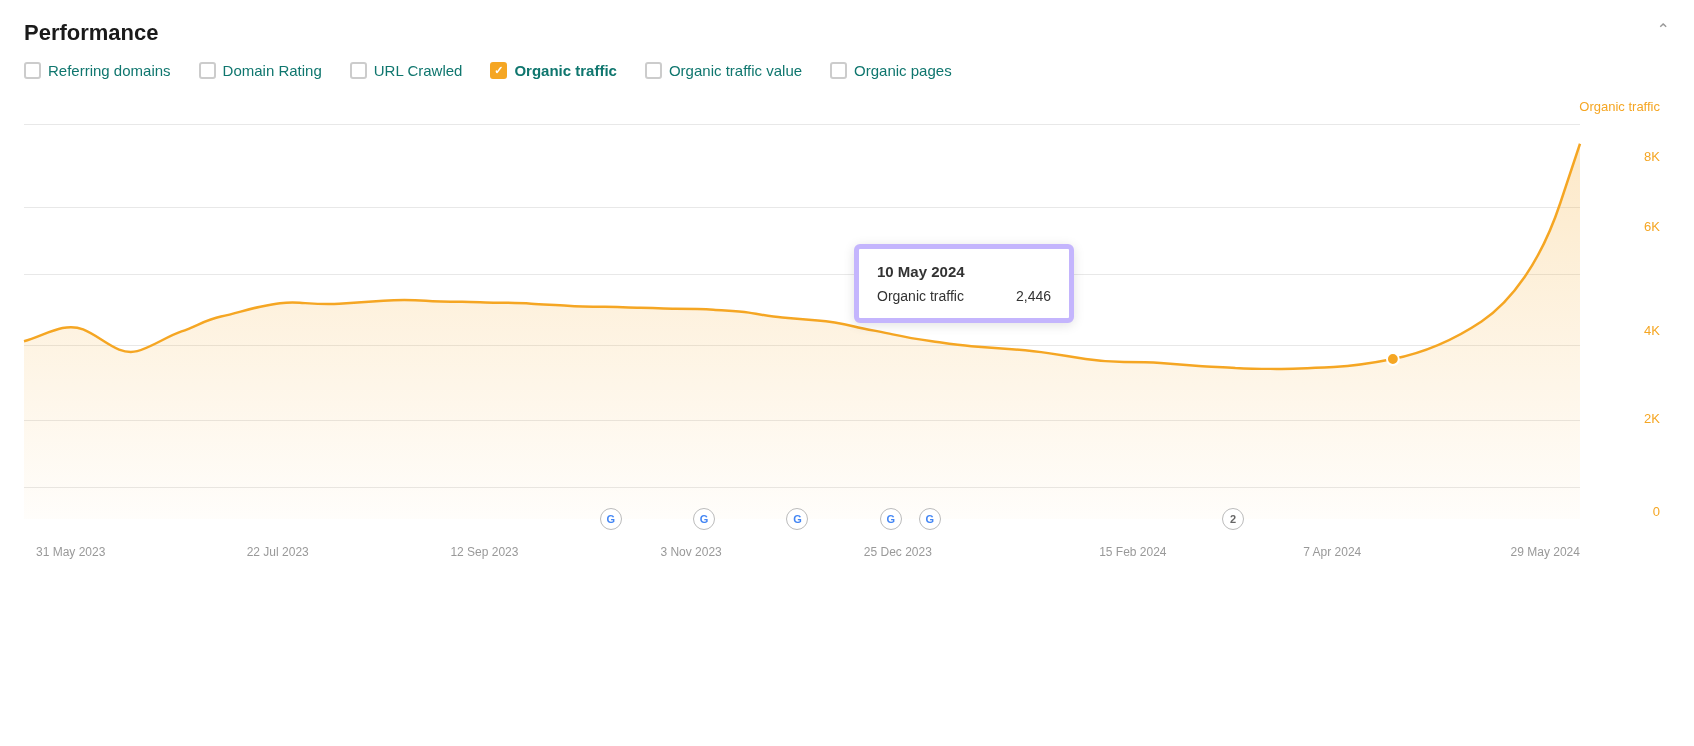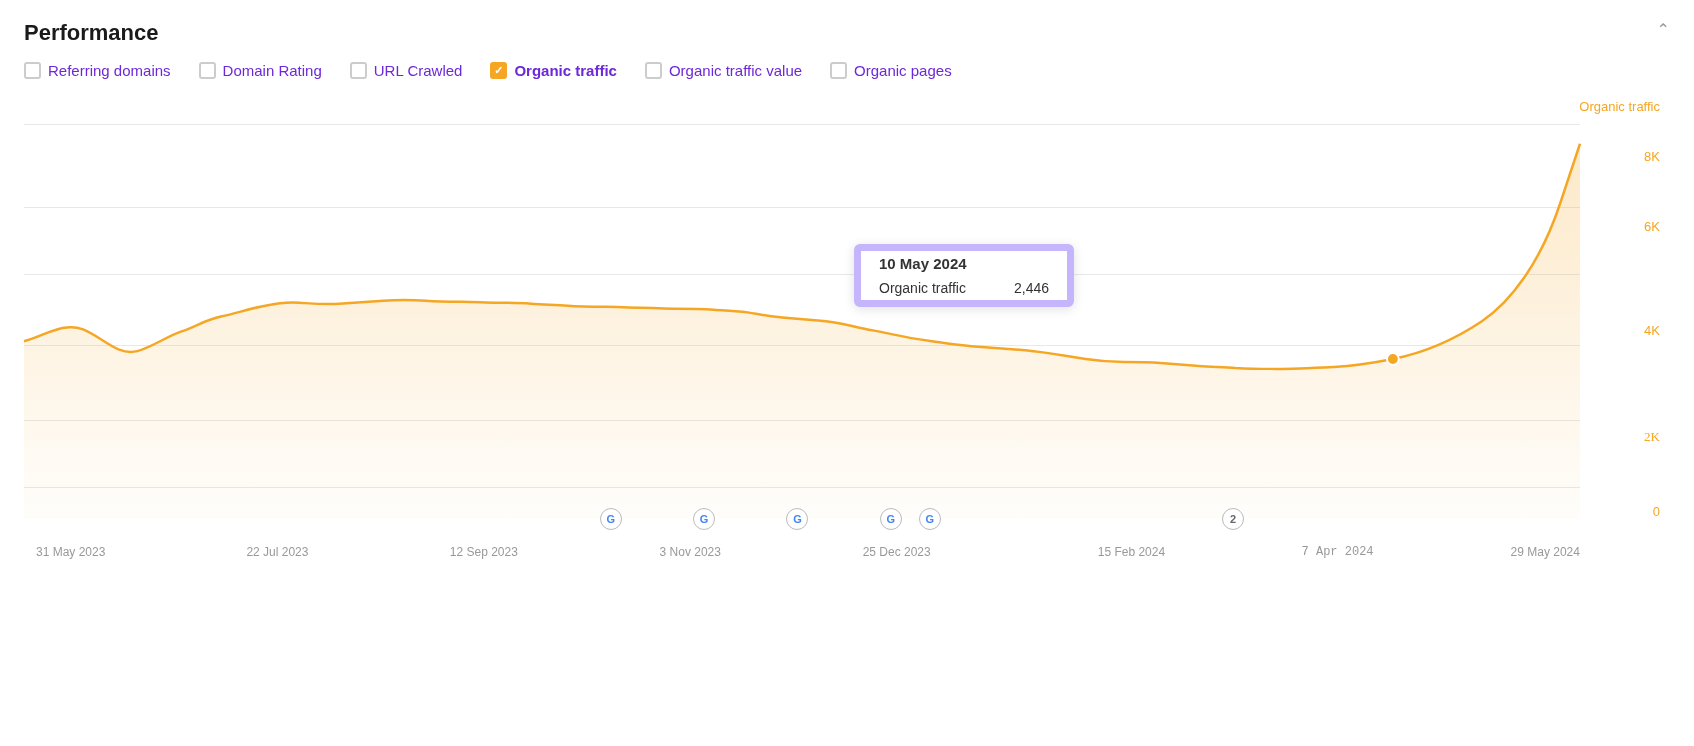--- a/index.html
+++ b/index.html
@@ -36,21 +36,21 @@
       align-items: center;
       gap: 28px;
       margin-bottom: 10px;
     }
     .checkbox-item {
       display: flex;
       align-items: center;
       gap: 7px;
       cursor: pointer;
       font-size: 15px;
-      color: #6d28d9;
+      color: #0f766e;
     }
     .checkbox-item.checked {
       font-weight: 700;
     }
     .checkbox-box {
       width: 17px;
       height: 17px;
       border: 2px solid #ccc;
       border-radius: 3px;
       background: #fff;
@@ -78,21 +78,21 @@
     .y-axis-label {
       position: absolute;
       right: 10px;
       color: #f5a623;
       font-size: 13px;
       font-weight: 500;
     }
     .y-axis-label.y8k { top: 50px; }
     .y-axis-label.y6k { top: 120px; }
     .y-axis-label.y4k { top: 224px; }
-    .y-axis-label.y2k { top: 330px; font-family: Liberation Serif, serif; }
+    .y-axis-label.y2k { top: 312px; }
     .y-axis-label.y0 { bottom: 50px; }
 
     .chart-inner {
       position: absolute;
       left: 0;
       right: 90px;
       top: 25px;
       bottom: 50px;
     }
     .grid-lines {
@@ -108,23 +108,23 @@
     svg.chart-svg {
       position: absolute;
       top: 0; left: 0;
       width: 100%;
       height: 100%;
       overflow: visible;
     }
     .tooltip {
       position: absolute;
       background: #fff;
-      border: 7px solid #c4b5fd;
+      border: 5px solid #c4b5fd;
       border-radius: 6px;
-      padding: 4px 18px;
+      padding: 14px 18px;
       box-shadow: 0 2px 12px rgba(0,0,0,0.12);
       pointer-events: none;
       min-width: 220px;
     }
     .tooltip-date {
       font-weight: 700;
       font-size: 15px;
       margin-bottom: 8px;
     }
     .tooltip-row {
@@ -350,19 +350,19 @@
       <div class="google-marker" style="bottom: -11px; left: 57.5%;">G</div>
       <div class="number-marker" style="bottom: -11px; left: 77%;">2</div>
 
       <div style="position:absolute; bottom:-40px; left:12px; right:0; display:flex; justify-content:space-between; padding: 0 0;">
         <span class="x-label" style="min-width:70px; text-align:left;">31 May 2023</span>
         <span class="x-label" style="min-width:70px; text-align:center;">22 Jul 2023</span>
         <span class="x-label" style="min-width:70px; text-align:center;">12 Sep 2023</span>
         <span class="x-label" style="min-width:70px; text-align:center;">3 Nov 2023</span>
         <span class="x-label" style="min-width:70px; text-align:center;">25 Dec 2023</span>
         <span class="x-label" style="min-width:70px; text-align:right;margin-left:27px;">15 Feb 2024</span>
-        <span class="x-label" style="min-width:70px; text-align:center;font-family:Liberation Mono, monospace;">7 Apr 2024</span>
+        <span class="x-label" style="min-width:70px; text-align:left;">7 Apr 2024</span>
         <span class="x-label" style="min-width:70px; text-align:right;">29 May 2024</span>
       </div>
 
     </div>
   </div>
 </div>
 
 </body></html>

